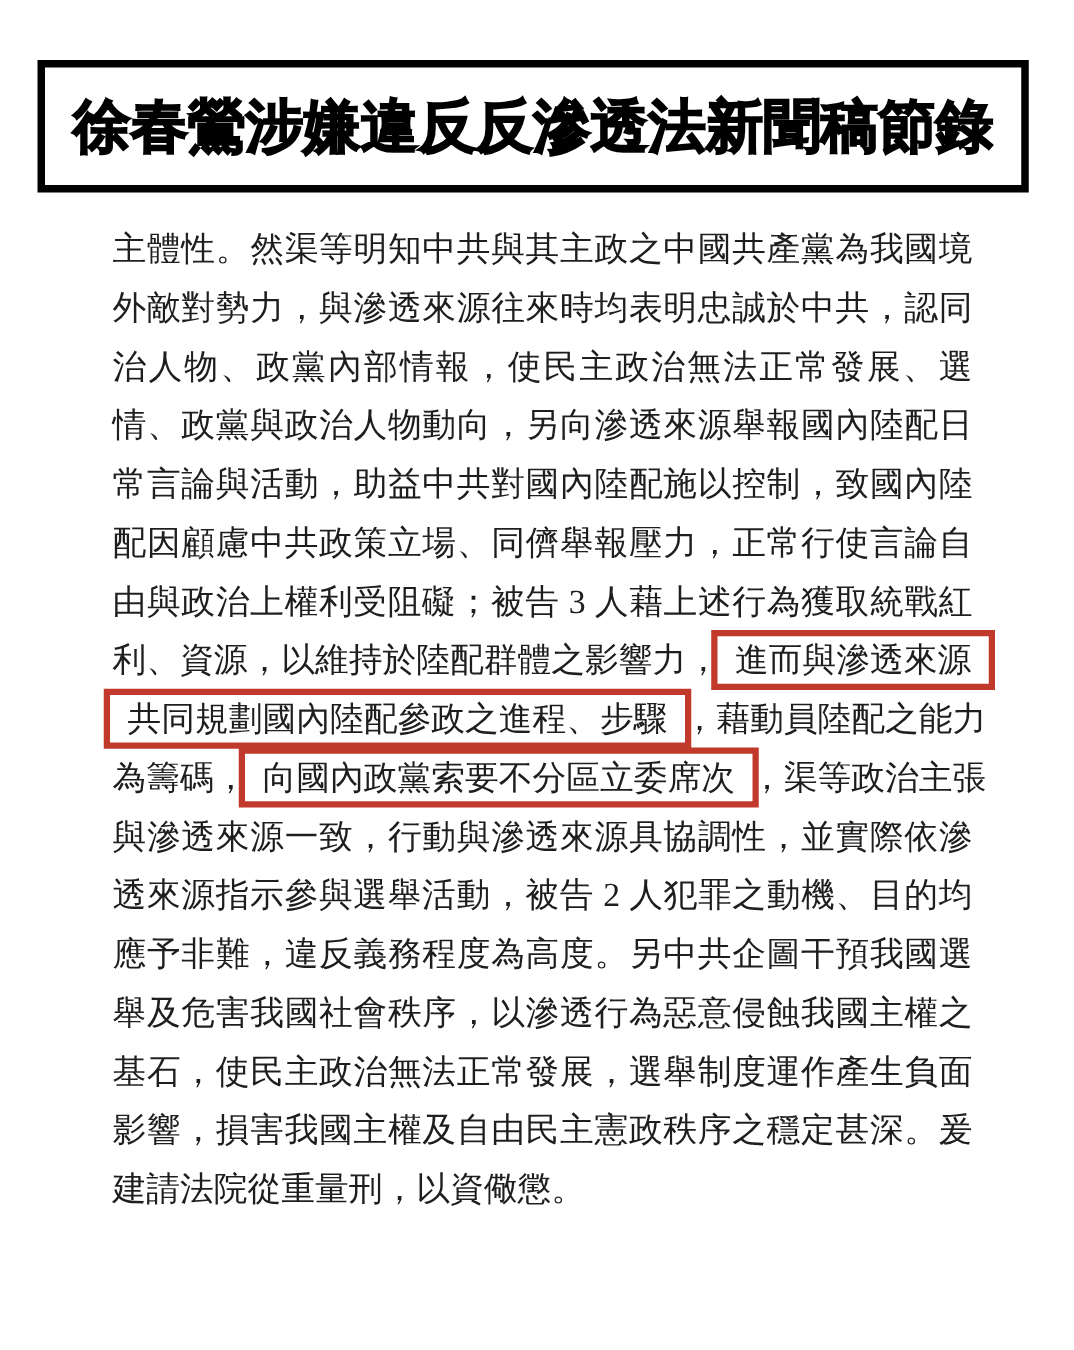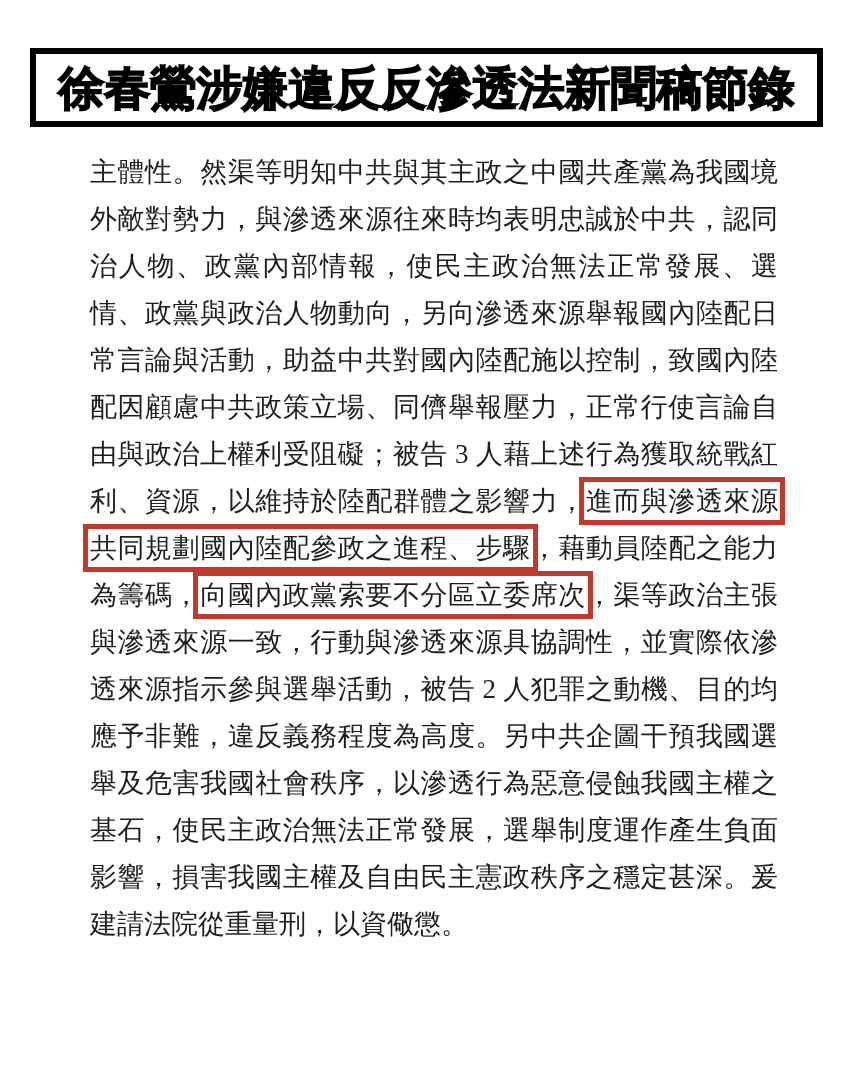--- a/index.html
+++ b/index.html
@@ -13,21 +13,21 @@
     height: 1080px;
     background: var(--bg, #ffffff);
     overflow: hidden;
     font-family: "Liberation Serif", "DejaVu Serif", serif;
     color: var(--text, #1e1e1e);
   }
   .title-box {
     box-sizing: border-box;
     margin: 48px 0 0 30px;
     width: 793px;
-    height: 79px;
+    height: 106px;
     border: 6px solid var(--title-color, #000000);
     background: #ffffff;
     display: flex;
     align-items: center;
     justify-content: center;
   }
   .title-box h1 {
     margin: 0;
     font-family: "Liberation Sans", "DejaVu Sans", sans-serif;
     font-weight: 900;
@@ -49,21 +49,21 @@
     text-align-last: justify;
     height: 47px;
     white-space: nowrap;
   }
   .line.last {
     text-align: left;
     text-align-last: left;
   }
   .hl {
     border: 5px solid var(--hl, #c0392b);
-    padding: 4px 2px;
+    padding: 4px 14px;
     margin: 0 -7px;
   }
 </style>
 </head>
 <body>
 
 <div class="page">
   <div class="title-box">
     <h1>徐春鶯涉嫌違反反滲透法新聞稿節錄</h1>
   </div>

